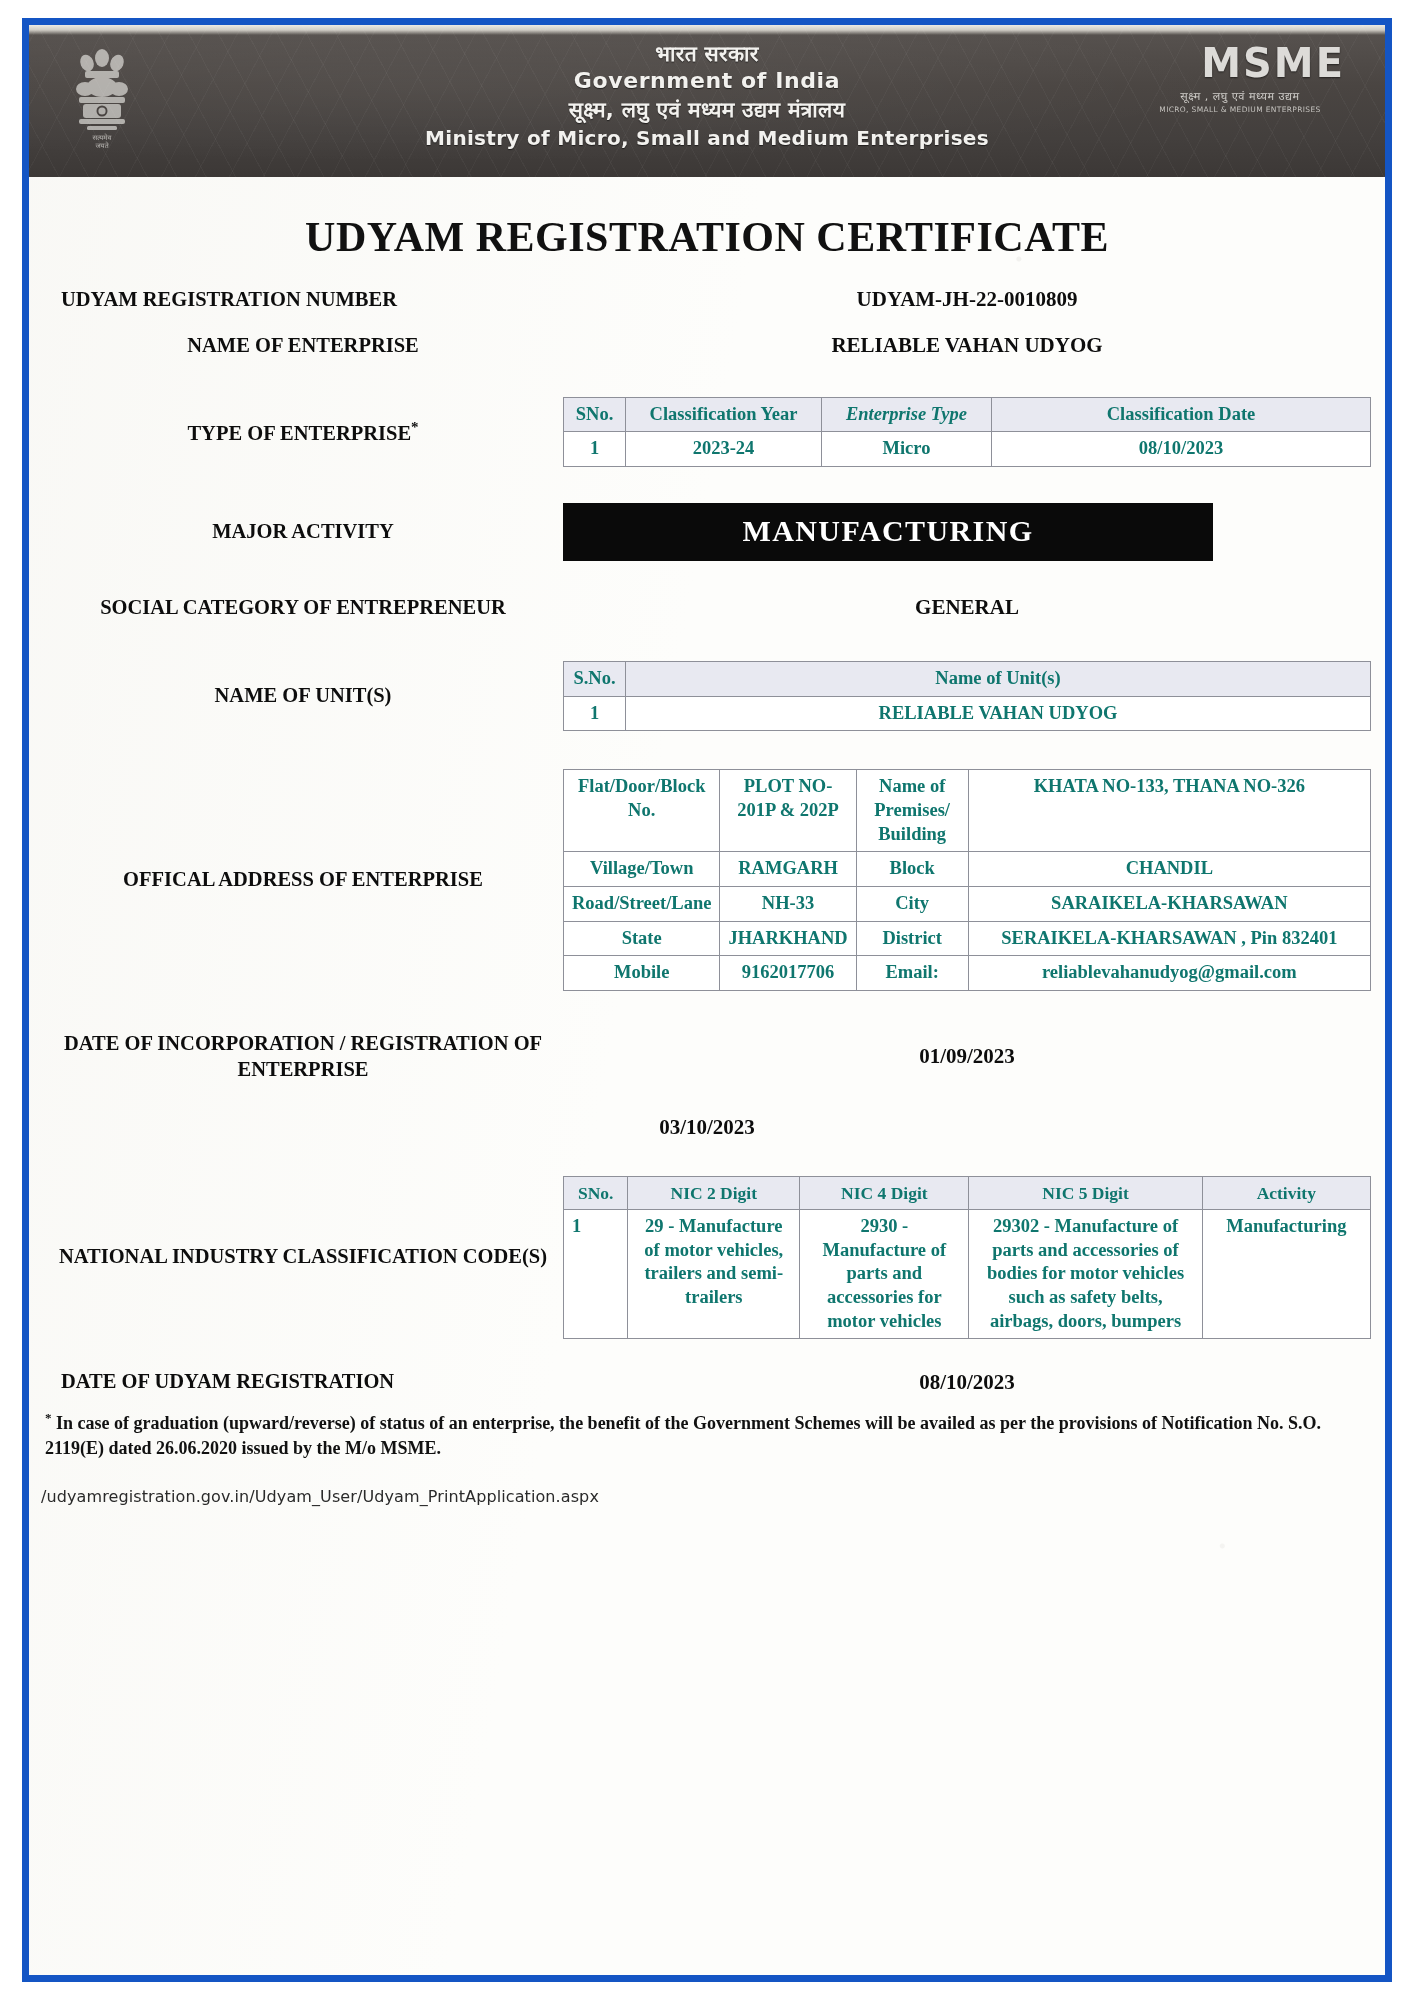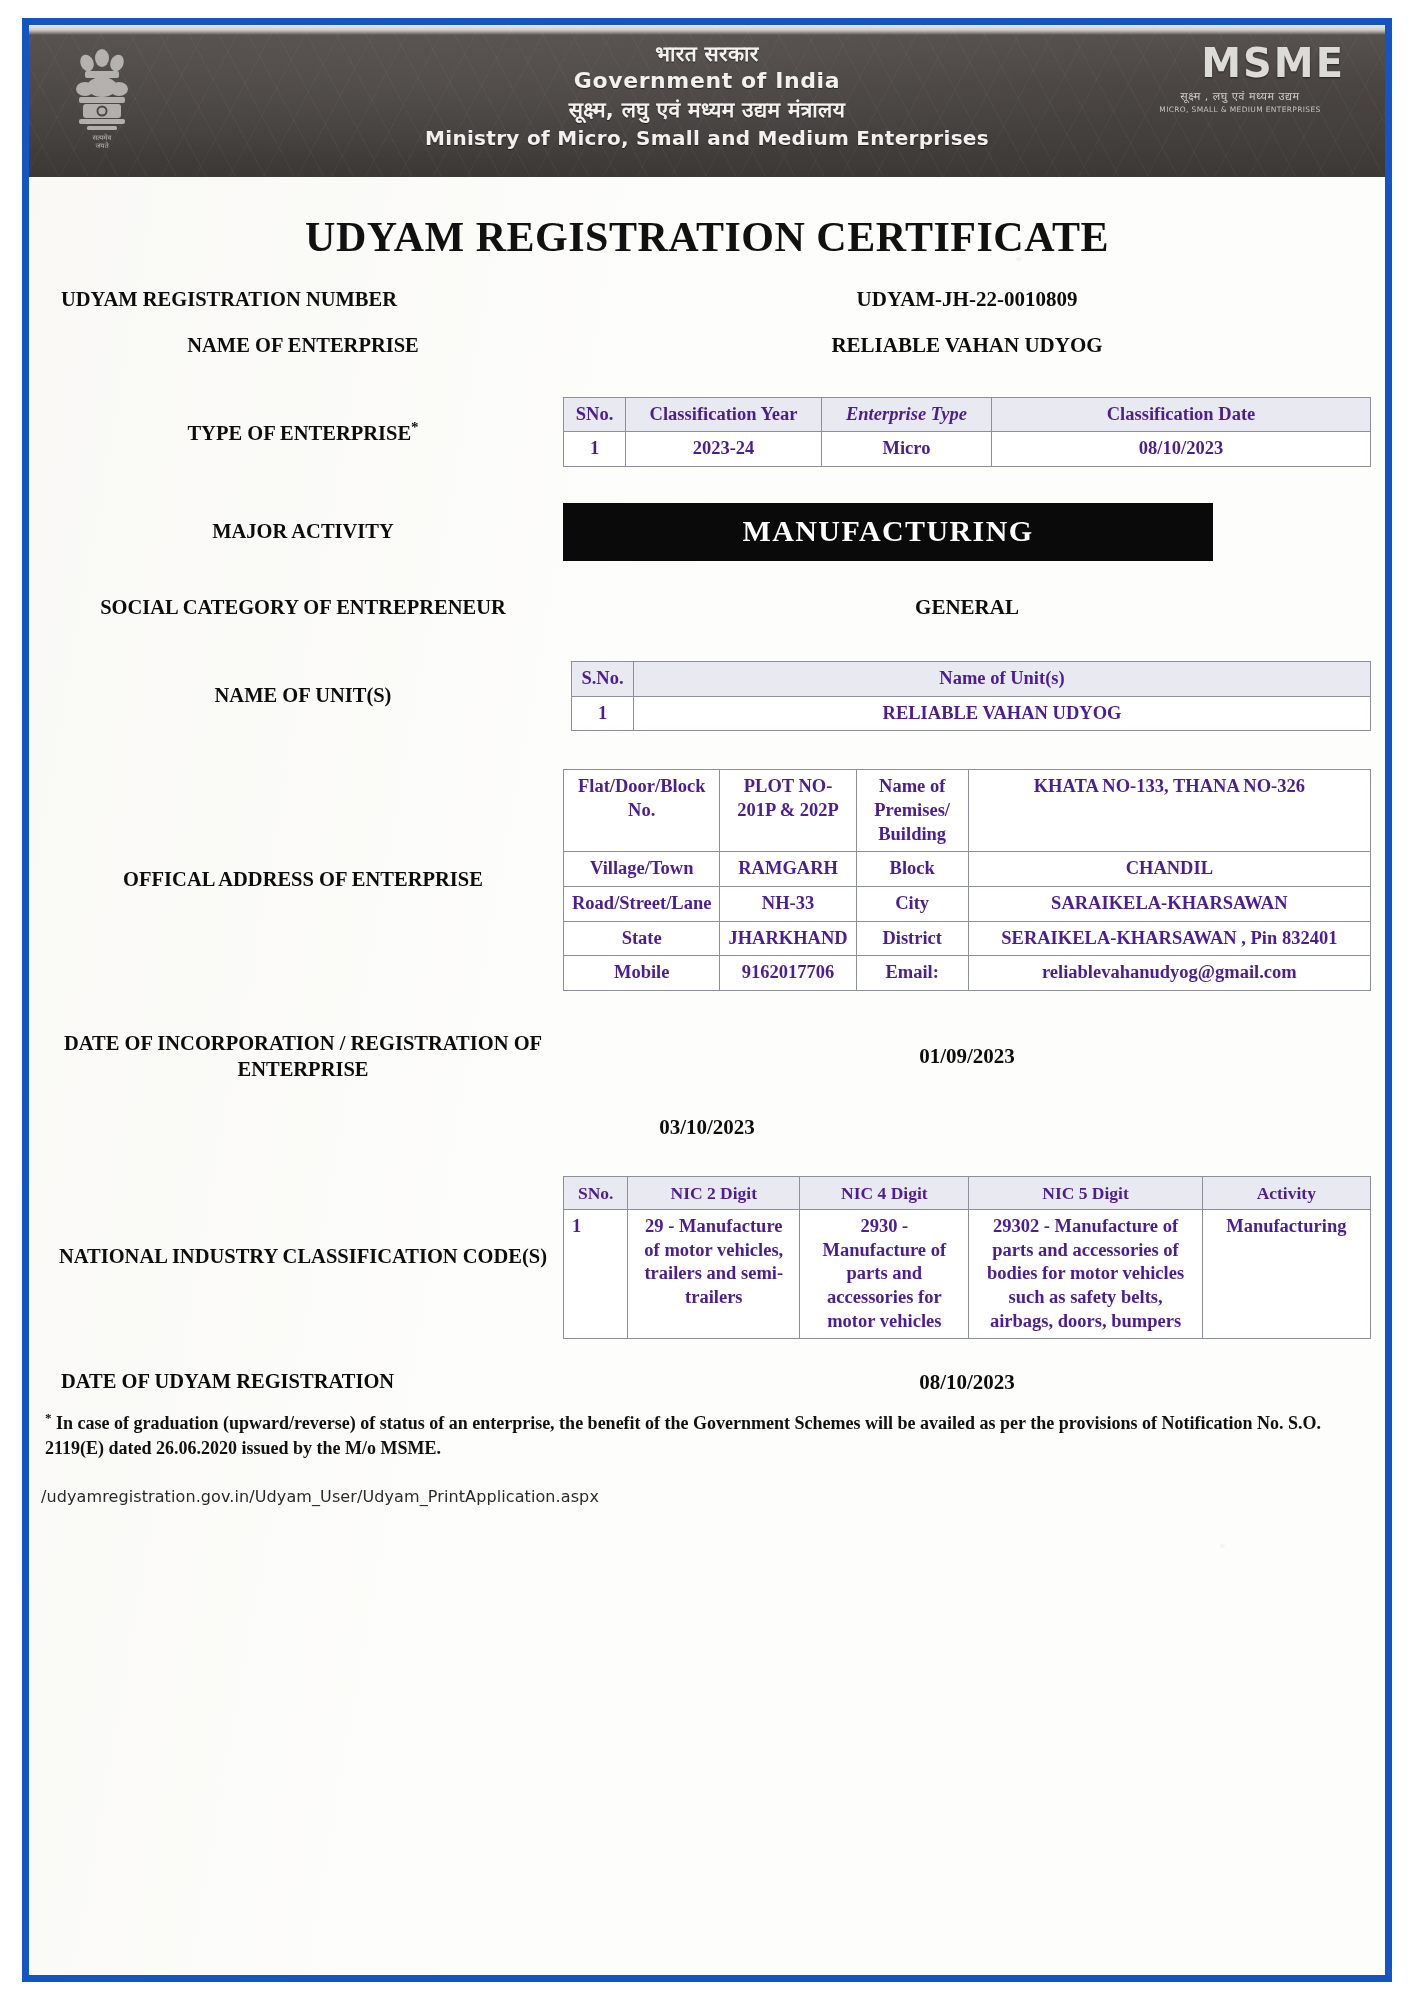--- a/index.html
+++ b/index.html
@@ -140,21 +140,21 @@
   }
   .table-col { flex: 1 1 auto; }
   .star { font-size: 15px; vertical-align: super; font-weight: 700; }
 
   
   table.grid {
     border-collapse: collapse;
     width: 100%;
     font-size: 18.5px;
     font-weight: 700;
-    color: #4c1d95;
+    color: #0f766e;
     background: #fff;
   }
   table.grid th, table.grid td {
     border: 1.4px solid #8e9099;
     padding: 5px 8px;
     text-align: center;
     line-height: 1.28;
   }
   table.grid th {
     background: #e8e9f1;
@@ -307,21 +307,21 @@
       <div class="table-col">
         <div class="activity-band">MANUFACTURING</div>
       </div>
     </div>
 
     <div class="row" style="margin-top:34px;">
       <div class="label-col">SOCIAL CATEGORY OF ENTREPRENEUR</div>
       <div class="value-col">GENERAL</div>
     </div>
 
-    <div class="row" style="margin-top:40px;gap:8px;">
+    <div class="row" style="margin-top:40px;">
       <div class="label-col">NAME OF UNIT(S)</div>
       <div class="table-col">
         <table class="grid tbl-unit">
           <thead>
             <tr>
               <th class="tl num">S.No.</th>
               <th>Name of Unit(s)</th>
             </tr>
           </thead>
           <tbody>

